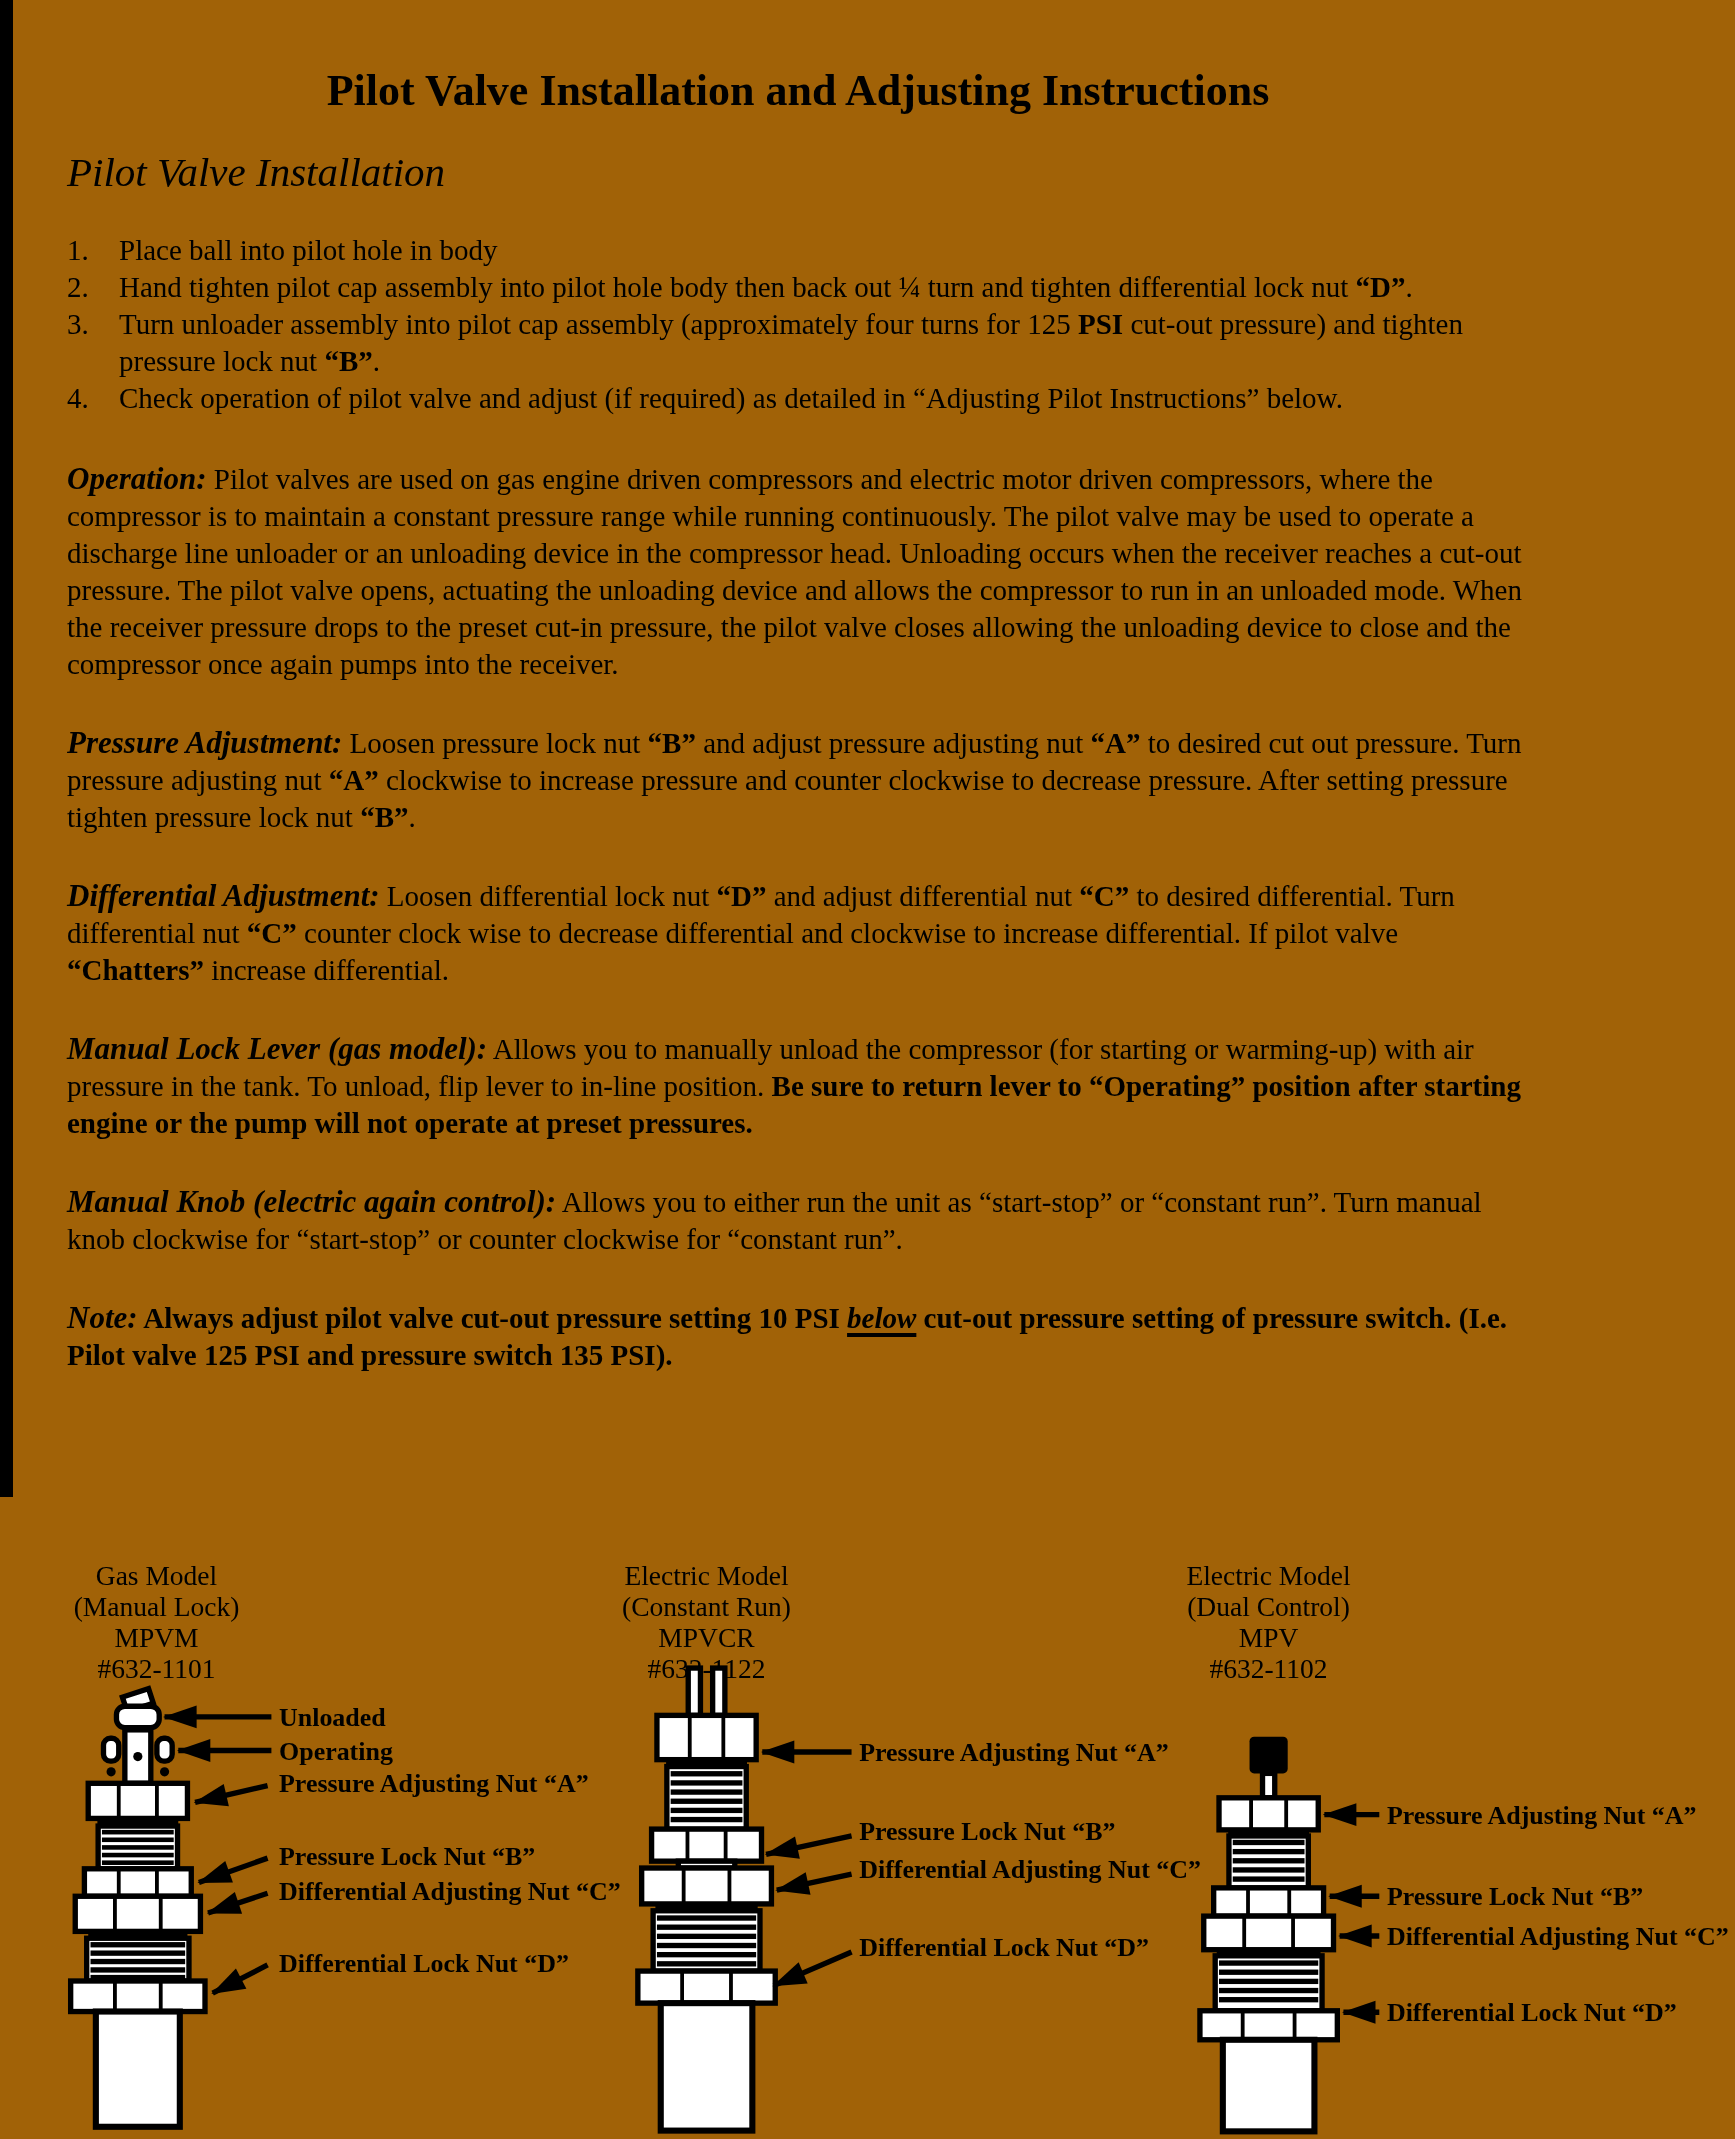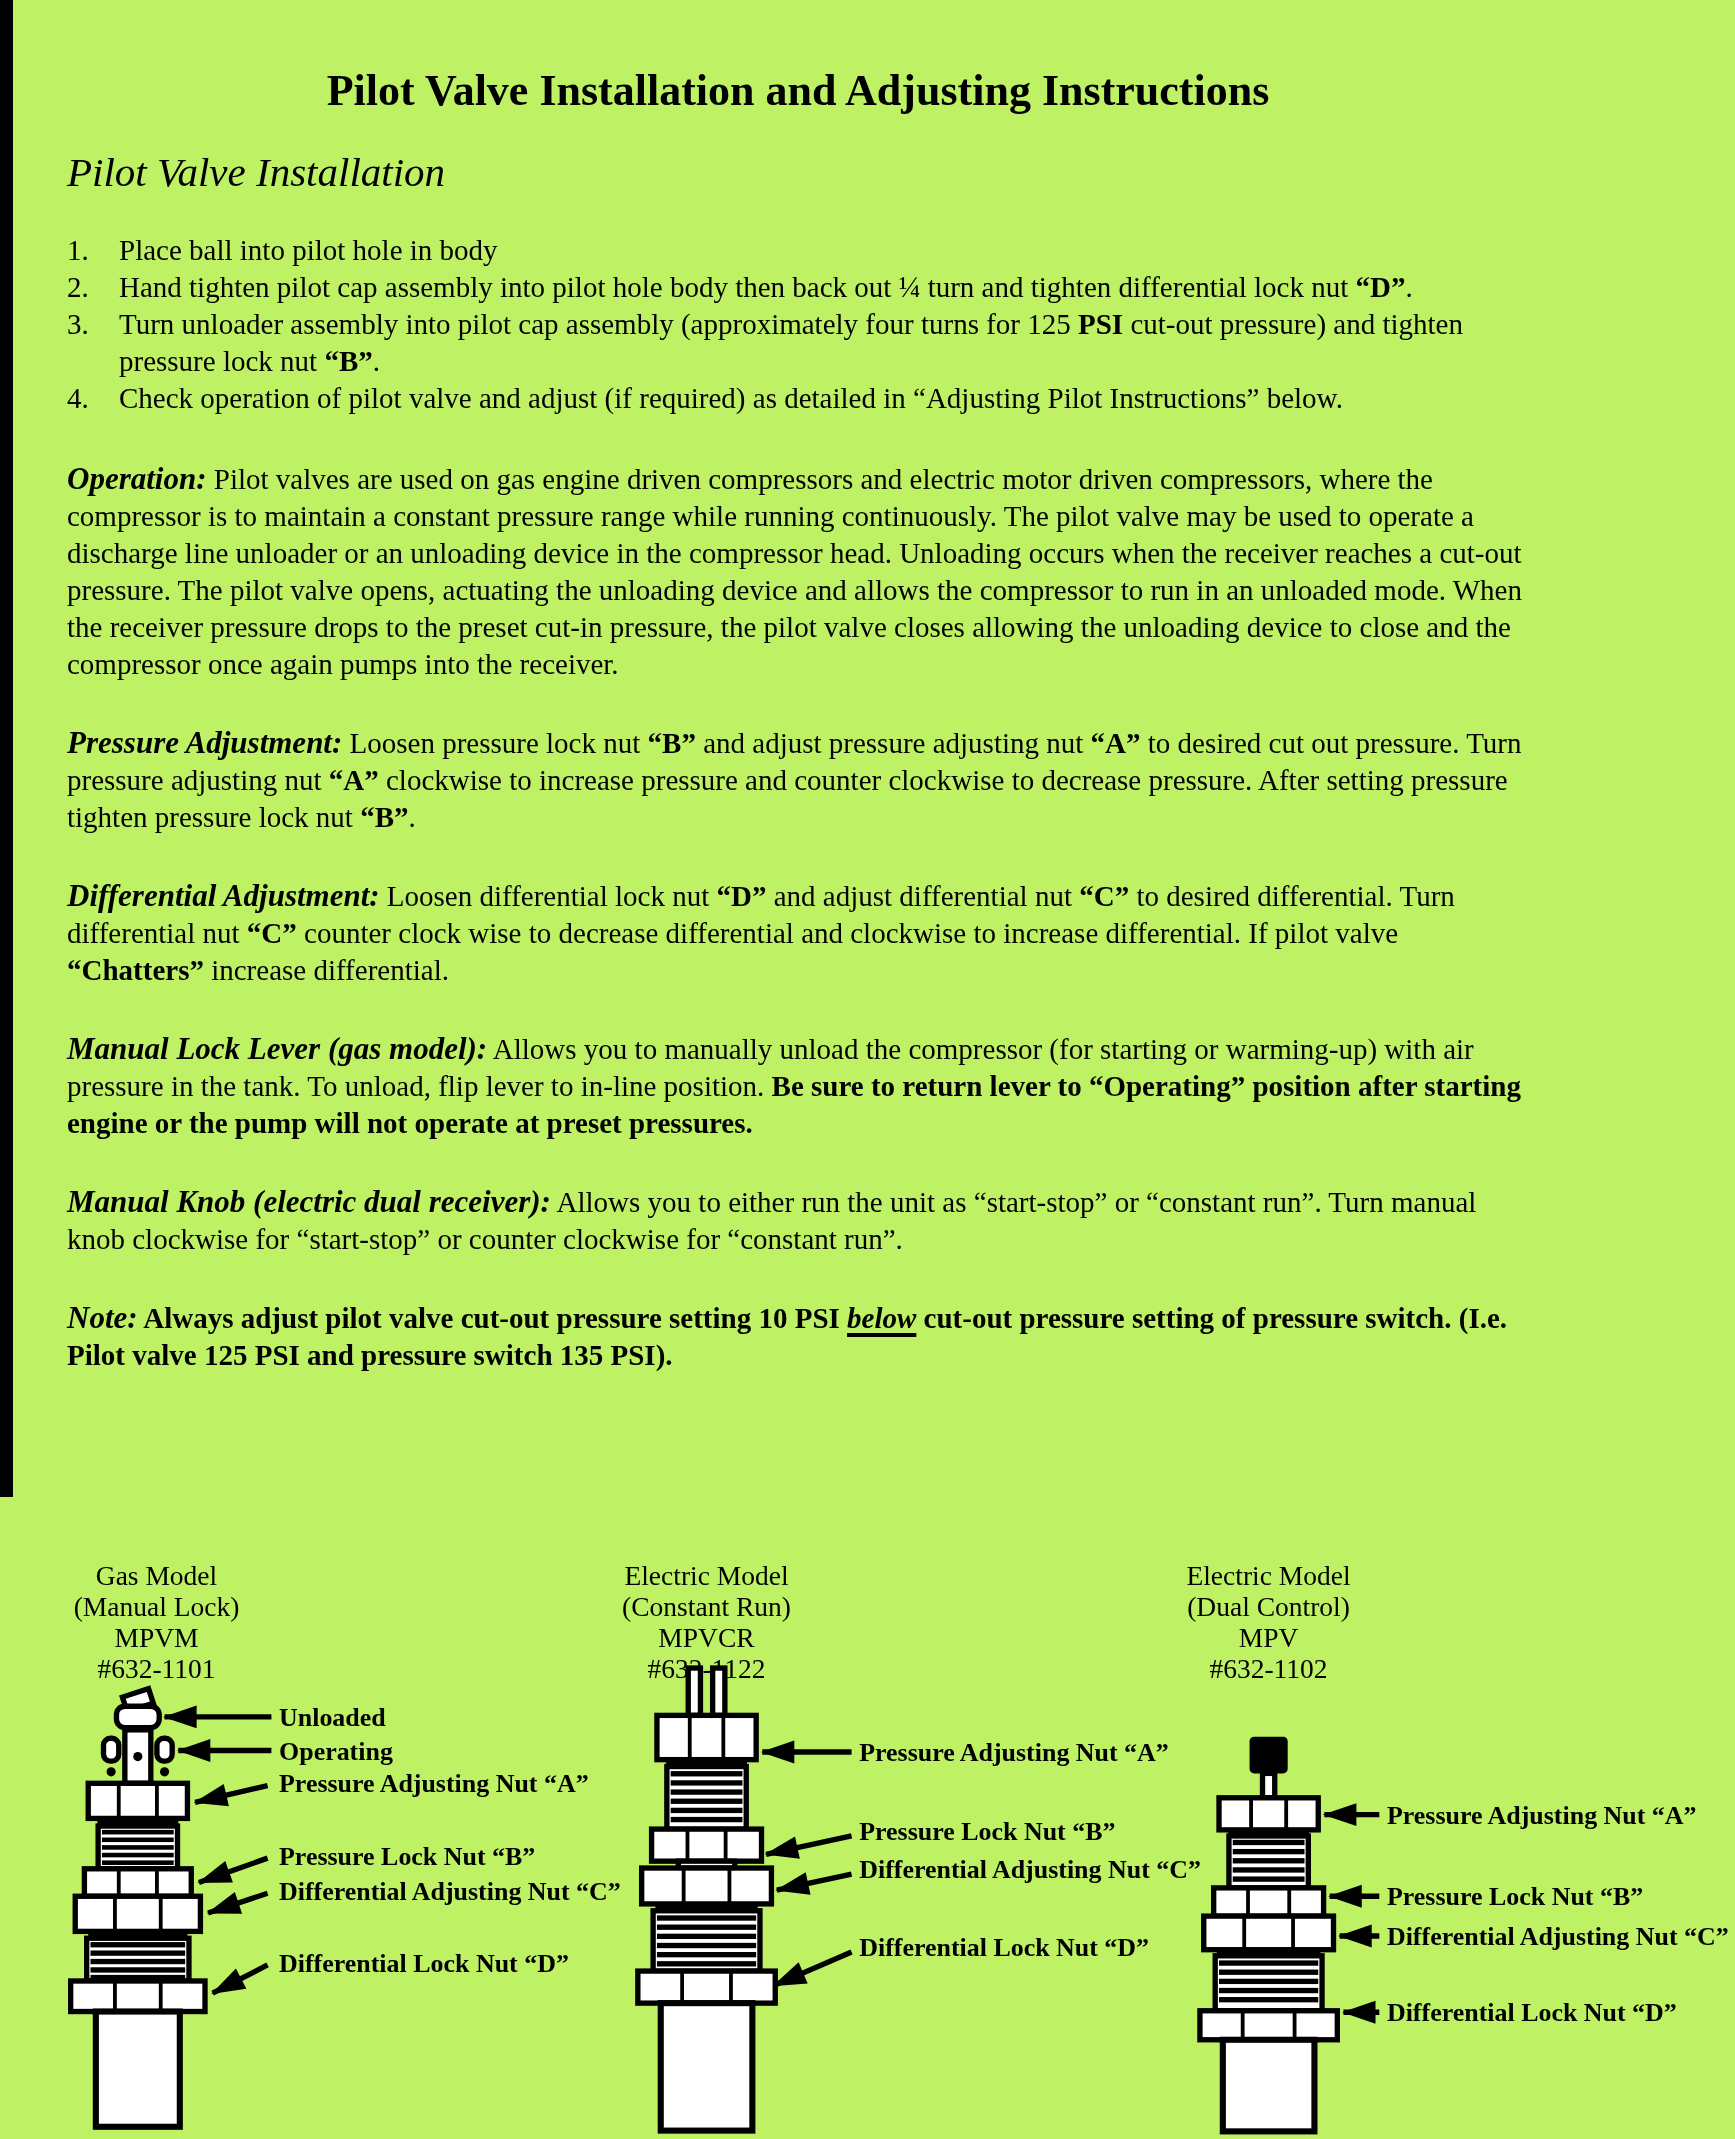--- a/index.html
+++ b/index.html
@@ -1,16 +1,16 @@
 <!DOCTYPE html>
 <html style="font-size:12.2px"><head>
 <meta charset="utf-8">
 <style>
   html,body{margin:0;padding:0;background:#e8e8e8;}
-  .page{position:relative;width:1735px;height:2140px;background:#bef264;color:#000;
+  .page{position:relative;width:1735px;height:2140px;background:#a16207;color:#000;
         font-family:"Liberation Serif",serif;overflow:hidden;}
   .scan-strip{position:absolute;left:0;top:0;width:13px;height:1497px;background:#000;}
   .content{padding:64px 206px 0 67px;}
   .title{font-size:44px;font-weight:bold;text-align:center;margin:0;line-height:53px;}
   .subtitle{font-size:41px;font-weight:normal;font-style:italic;text-align:left;margin:34px 0 0 0;line-height:43px;}
   .steps{margin:38px 0 0 0;}
   .step{display:flex;font-size:29px;line-height:37px;}
   .step .num{width:52px;flex:none;}
   .step .txt{flex:1;}
   .section-heading{font-size:34px;font-weight:bold;font-style:italic;text-align:center;margin:55px 0 0 0;line-height:43px;}
@@ -69,21 +69,21 @@
 
 
     <p class="para op"><span class="lead">Operation:</span><span><span>  Pilot valves are used on gas engine driven compressors and electric motor driven compressors, where the compressor is to maintain a constant pressure range while running continuously.  The pilot valve may be used to operate a discharge line unloader or an unloading device in the compressor head.  Unloading occurs when the receiver reaches a cut-out pressure.  The pilot valve opens, actuating the unloading device and allows the compressor to run in an unloaded mode.  When the receiver pressure drops to the preset cut-in pressure, the pilot valve closes allowing the unloading device to close and the compressor once again pumps into the receiver.</span></span></p>
 
     <p class="para"><span class="lead">Pressure Adjustment:</span><span><span>  Loosen pressure lock nut </span><span class="b">“B”</span><span> and adjust pressure adjusting nut </span><span class="b">“A”</span><span> to desired cut out pressure.  Turn pressure adjusting nut </span><span class="b">“A”</span><span> clockwise to increase pressure and counter clockwise to decrease pressure.  After setting pressure tighten pressure lock nut </span><span class="b">“B”</span><span>.</span></span></p>
 
     <p class="para"><span class="lead">Differential Adjustment:</span><span><span>  Loosen differential lock nut </span><span class="b">“D”</span><span> and adjust differential nut </span><span class="b">“C”</span><span> to desired differential.  Turn differential nut </span><span class="b">“C”</span><span> counter clock wise to decrease differential and clockwise to increase differential.  If pilot valve </span><span class="b">“Chatters”</span><span> increase differential.</span></span></p>
 
     <p class="para"><span class="lead">Manual Lock Lever (gas model):</span><span><span>  Allows you to manually unload the compressor (for starting or warming-up) with air pressure in the tank.  To unload, flip lever to in-line position.  </span><span class="b">Be sure to return lever to “Operating” position after starting engine or the pump will not operate at preset pressures.</span></span></p>
 
-    <p class="para"><span class="lead">Manual Knob (electric dual receiver):</span><span><span>  Allows you to either run the unit as “start-stop” or “constant run”.  Turn manual knob clockwise for “start-stop” or counter clockwise for “constant run”.</span></span></p>
+    <p class="para"><span class="lead">Manual Knob (electric again control):</span><span><span>  Allows you to either run the unit as “start-stop” or “constant run”.  Turn manual knob clockwise for “start-stop” or counter clockwise for “constant run”.</span></span></p>
 
     <p class="para"><span class="lead">Note:</span><span><span class="b">  Always adjust pilot valve cut-out pressure setting 10 PSI </span><span class="b i u">below</span><span class="b"> cut-out pressure setting of pressure switch. (I.e. Pilot valve 125 PSI and pressure switch 135 PSI).</span></span></p>
   </div>
 
   <div class="models">
     <div class="model-col c1">
       <div>Gas Model</div>
       <div>(Manual Lock)</div>
       <div>MPVM</div>
       <div>#632-1101</div>

